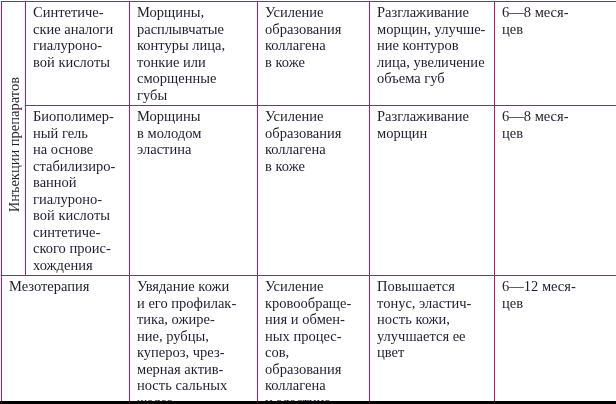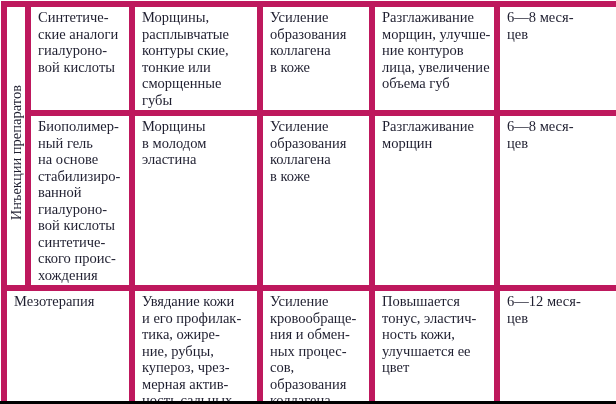--- a/index.html
+++ b/index.html
@@ -13,21 +13,21 @@
     font-family: "Liberation Serif", "DejaVu Serif", serif;
     color: #1f1f30;
   }
   table.tbl {
     border-collapse: collapse;
     table-layout: fixed;
     width: 615px;
     margin: 1px 0 0 1px;
   }
   td {
-    border: 6px solid #be185d;
+    border: 1px solid #be185d;
     vertical-align: top;
     padding: 2px 3px 2px 7px;
     font-size: 14.5px;
     line-height: 16.5px;
     white-space: pre-line;
     overflow: hidden;
   }
   tr.r1 { height: 101px; }
   tr.r2 { height: 167px; }
   tr.r3 { height: 172px; }
@@ -70,21 +70,21 @@
       <tr class="r1">
         <td class="vcell" rowspan="2">
           <span class="vlabel">Инъекции препаратов</span>
         </td>
         <td>Синтетиче-
 ские аналоги
 гиалуроно-
 вой кислоты</td>
         <td>Морщины,
 расплывчатые
-контуры ские,
+контуры лица,
 тонкие или
 сморщенные
 губы</td>
         <td>Усиление
 образования
 коллагена
 в коже</td>
         <td>Разглаживание
 морщин, улучше-
 ние контуров

